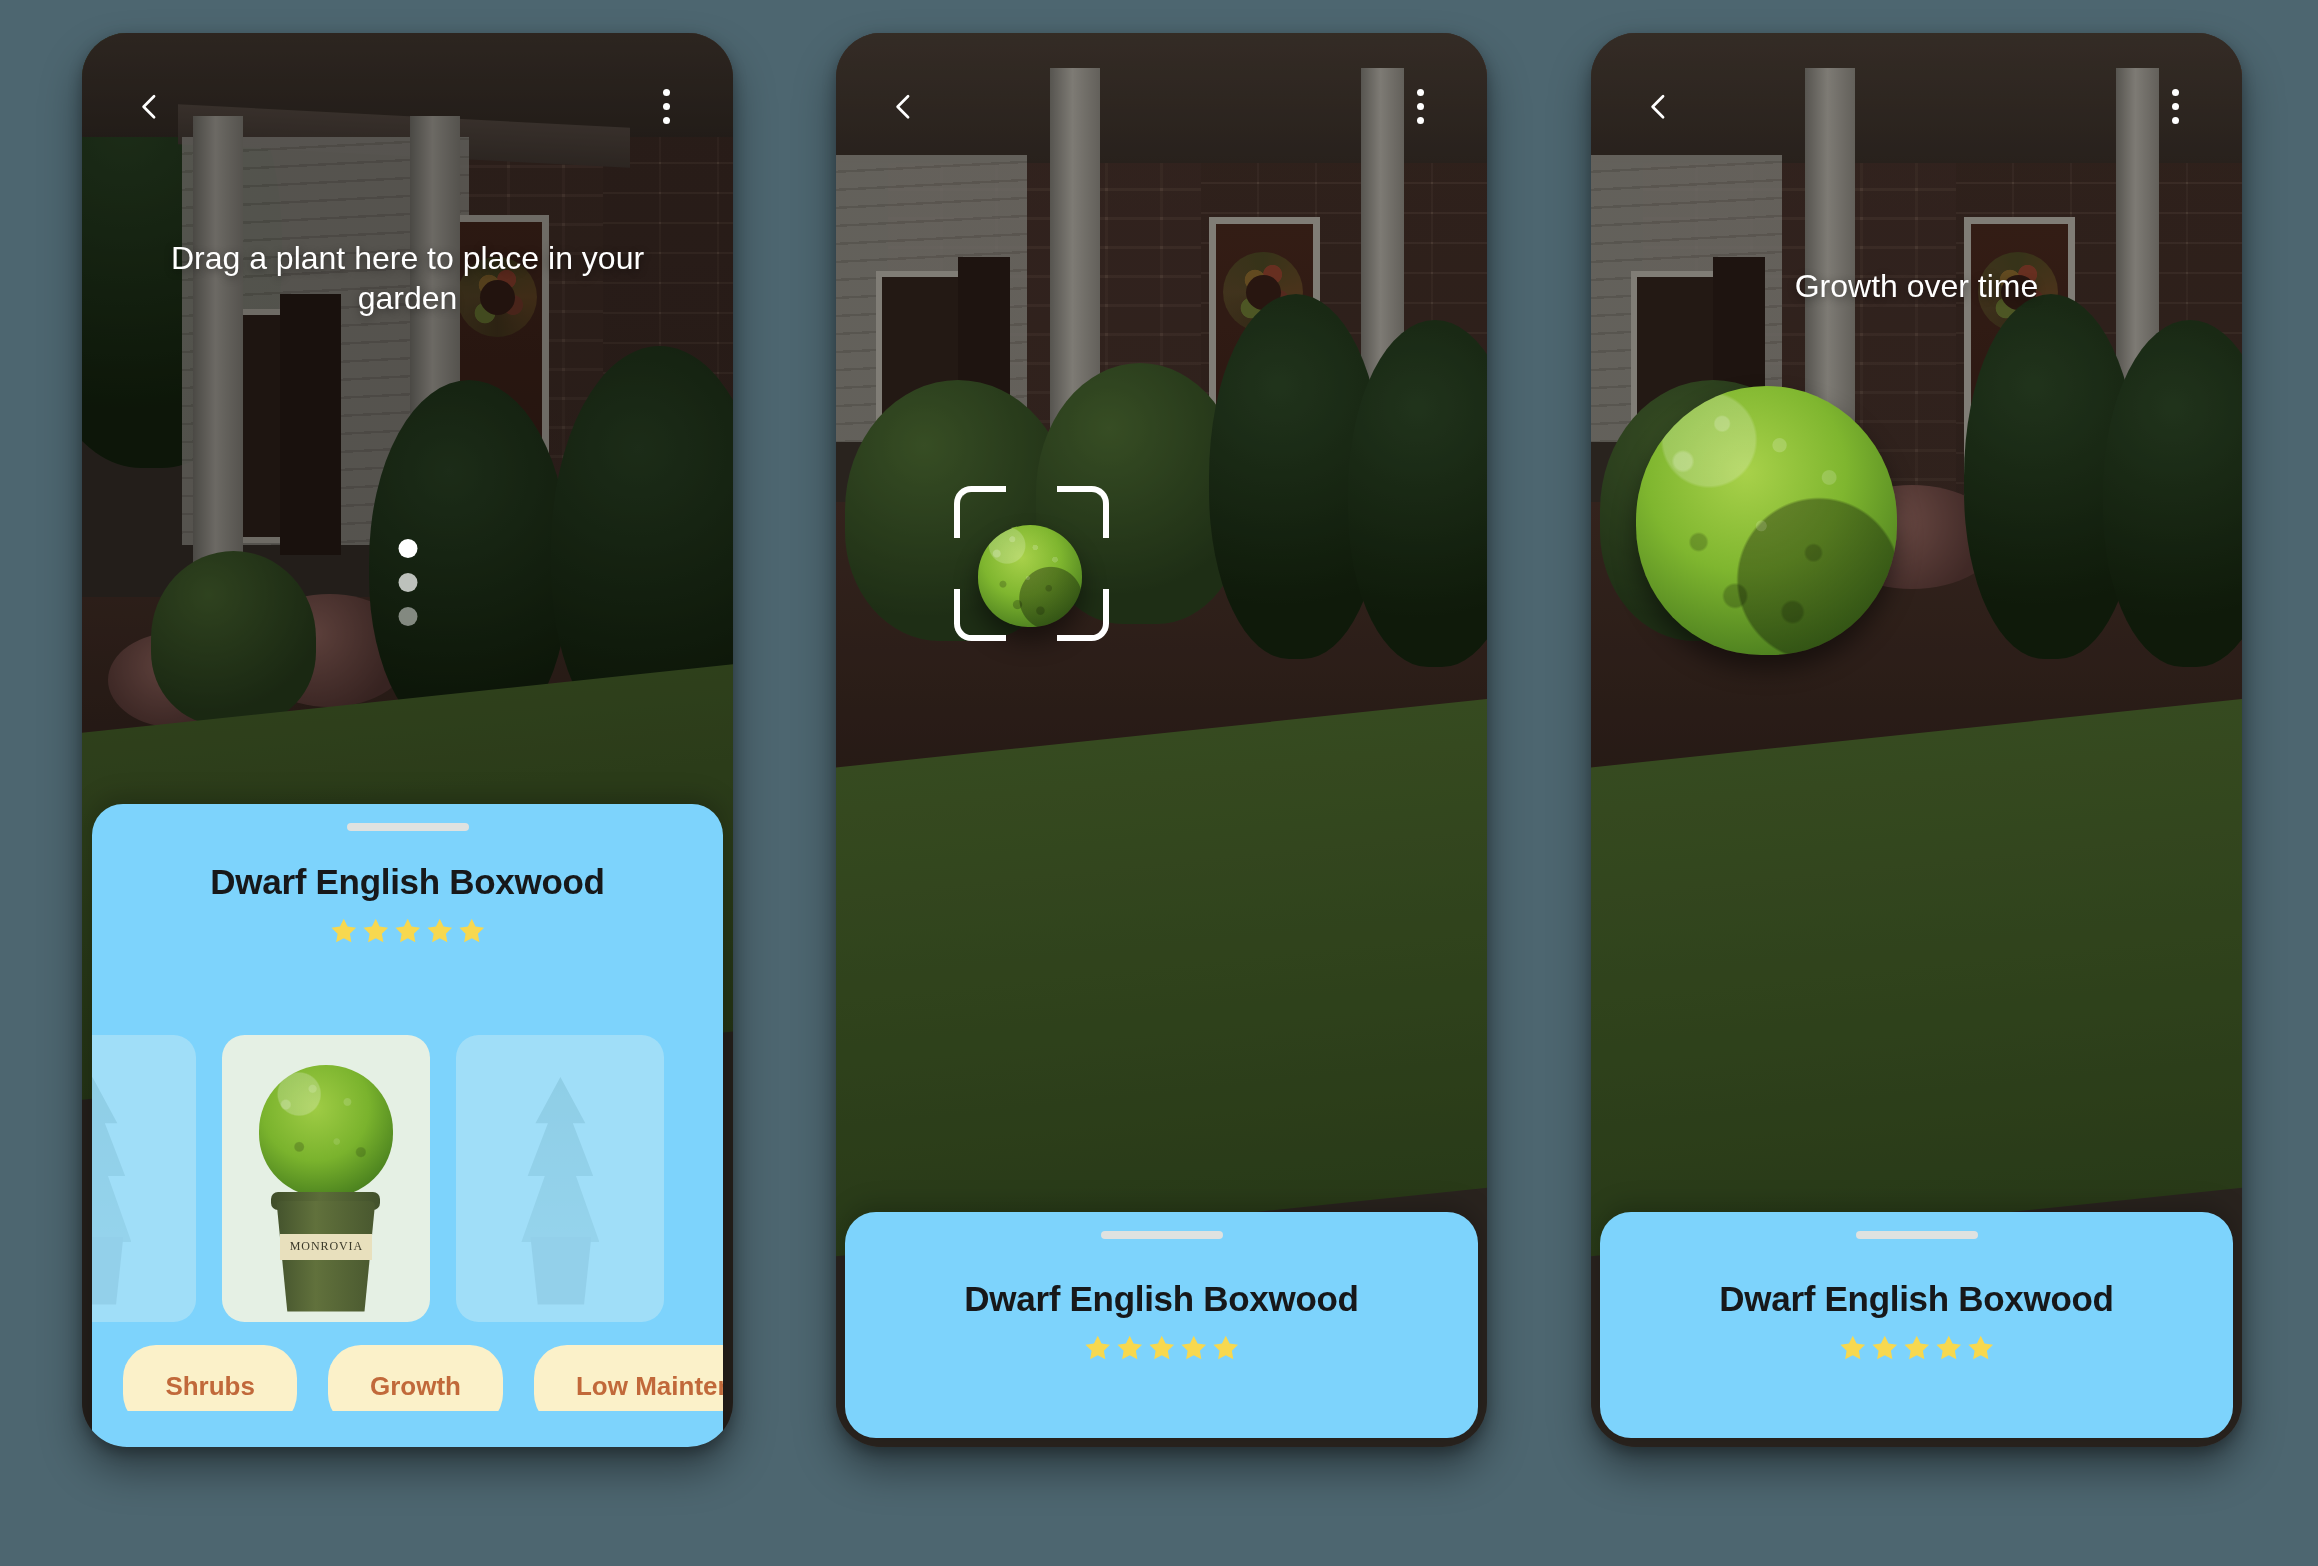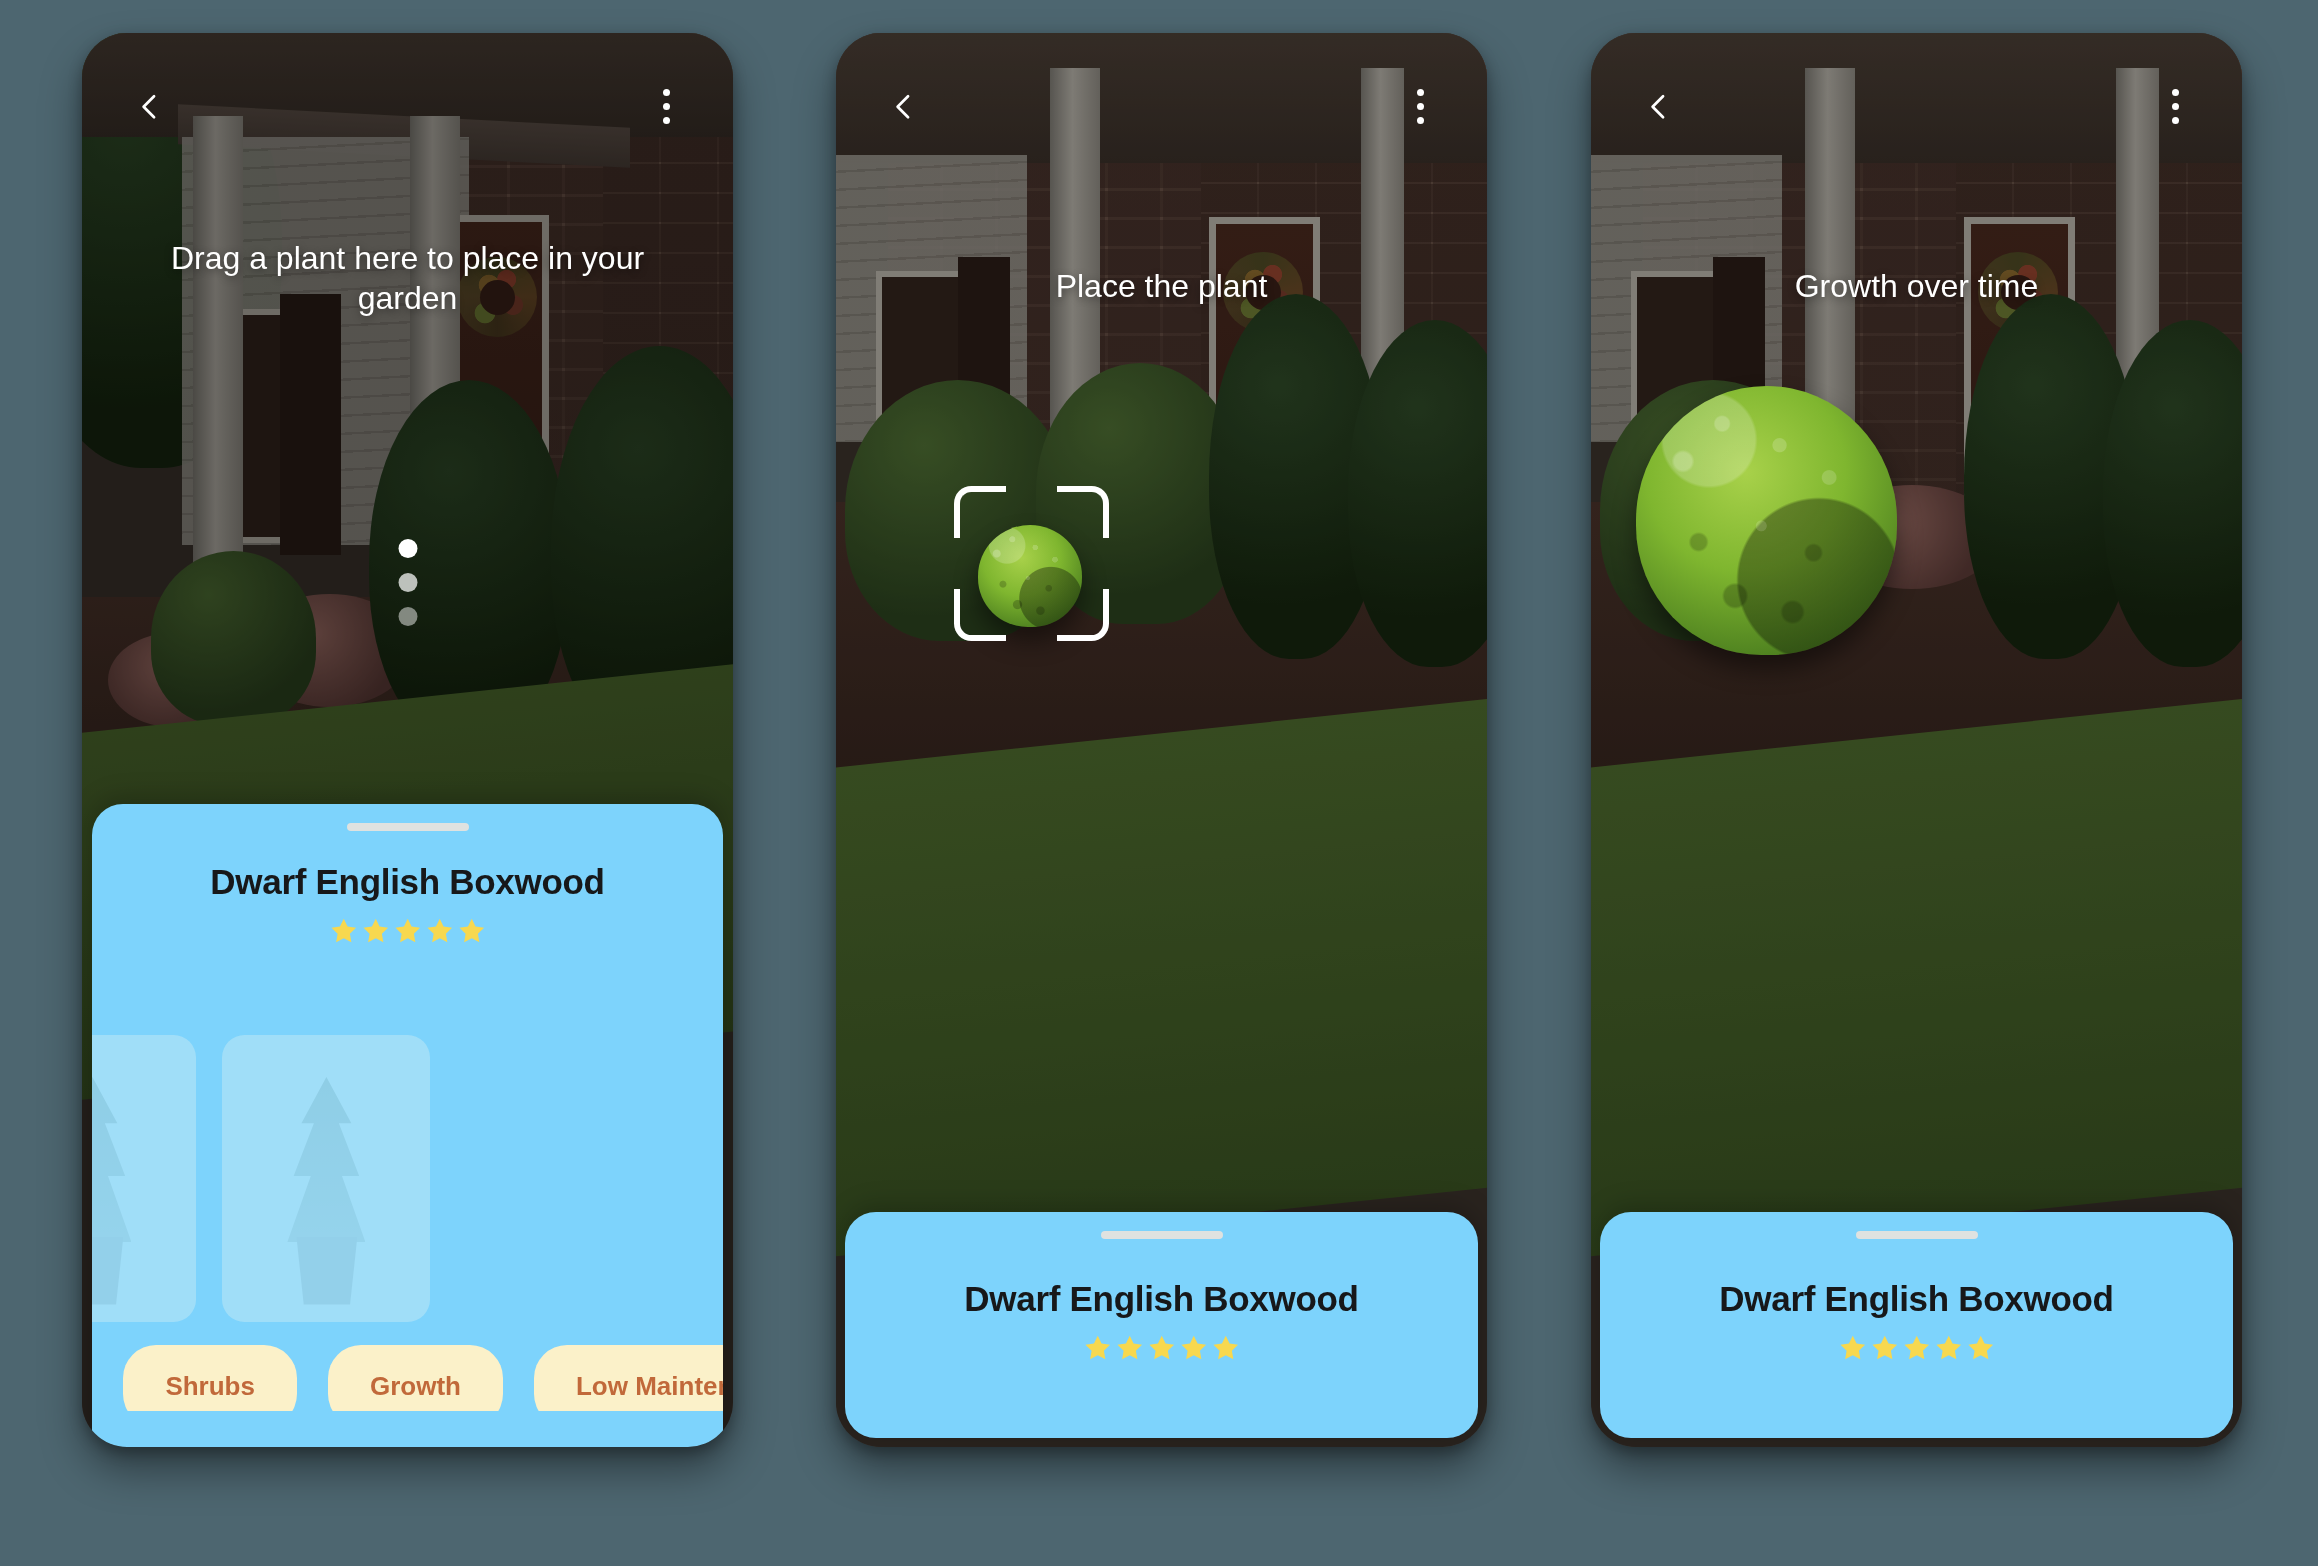--- a/index.html
+++ b/index.html
@@ -293,20 +293,29 @@
       </div>
 
       <div class="carousel">
         <div class="carousel-track">
           <div class="tile faded">
             <div class="conifer">
               <div class="crown"></div>
               <div class="pot2"></div>
             </div>
           </div>
+          <div class="tile active">
+            <div class="potted">
+              <div class="ball"></div>
+              <div class="soil"></div>
+              <div class="pot-rim"></div>
+              <div class="pot"></div>
+              <div class="pot-label">MONROVIA</div>
+            </div>
+          </div>
           <div class="tile faded">
             <div class="conifer">
               <div class="crown"></div>
               <div class="pot2"></div>
             </div>
           </div>
         </div>
       </div>
 
       <div class="tags">
@@ -359,21 +368,20 @@
           <path d="M15.5 3.5 7 12l8.5 8.5" fill="none" stroke="#fff" stroke-width="2.2" stroke-linecap="round" stroke-linejoin="round"></path>
         </svg>
       </div>
       <div class="more-btn">
         <i></i>
         <i></i>
         <i></i>
       </div>
     </div>
 
-    <div class="hint" id="hint-2">Place the plant</div>
 
     <div class="sheet compact">
       <div class="sheet-grabber"></div>
       <div class="sheet-title">Dwarf English Boxwood</div>
       <div class="stars">
         <svg viewBox="0 0 24 24">
             <path d="M12 2.2l3.1 6.3 6.9 1-5 4.9 1.2 6.9L12 18l-6.2 3.3L7 14.4l-5-4.9 6.9-1z" fill="#f7d84f"></path>
           </svg>
         <svg viewBox="0 0 24 24">
             <path d="M12 2.2l3.1 6.3 6.9 1-5 4.9 1.2 6.9L12 18l-6.2 3.3L7 14.4l-5-4.9 6.9-1z" fill="#f7d84f"></path>

